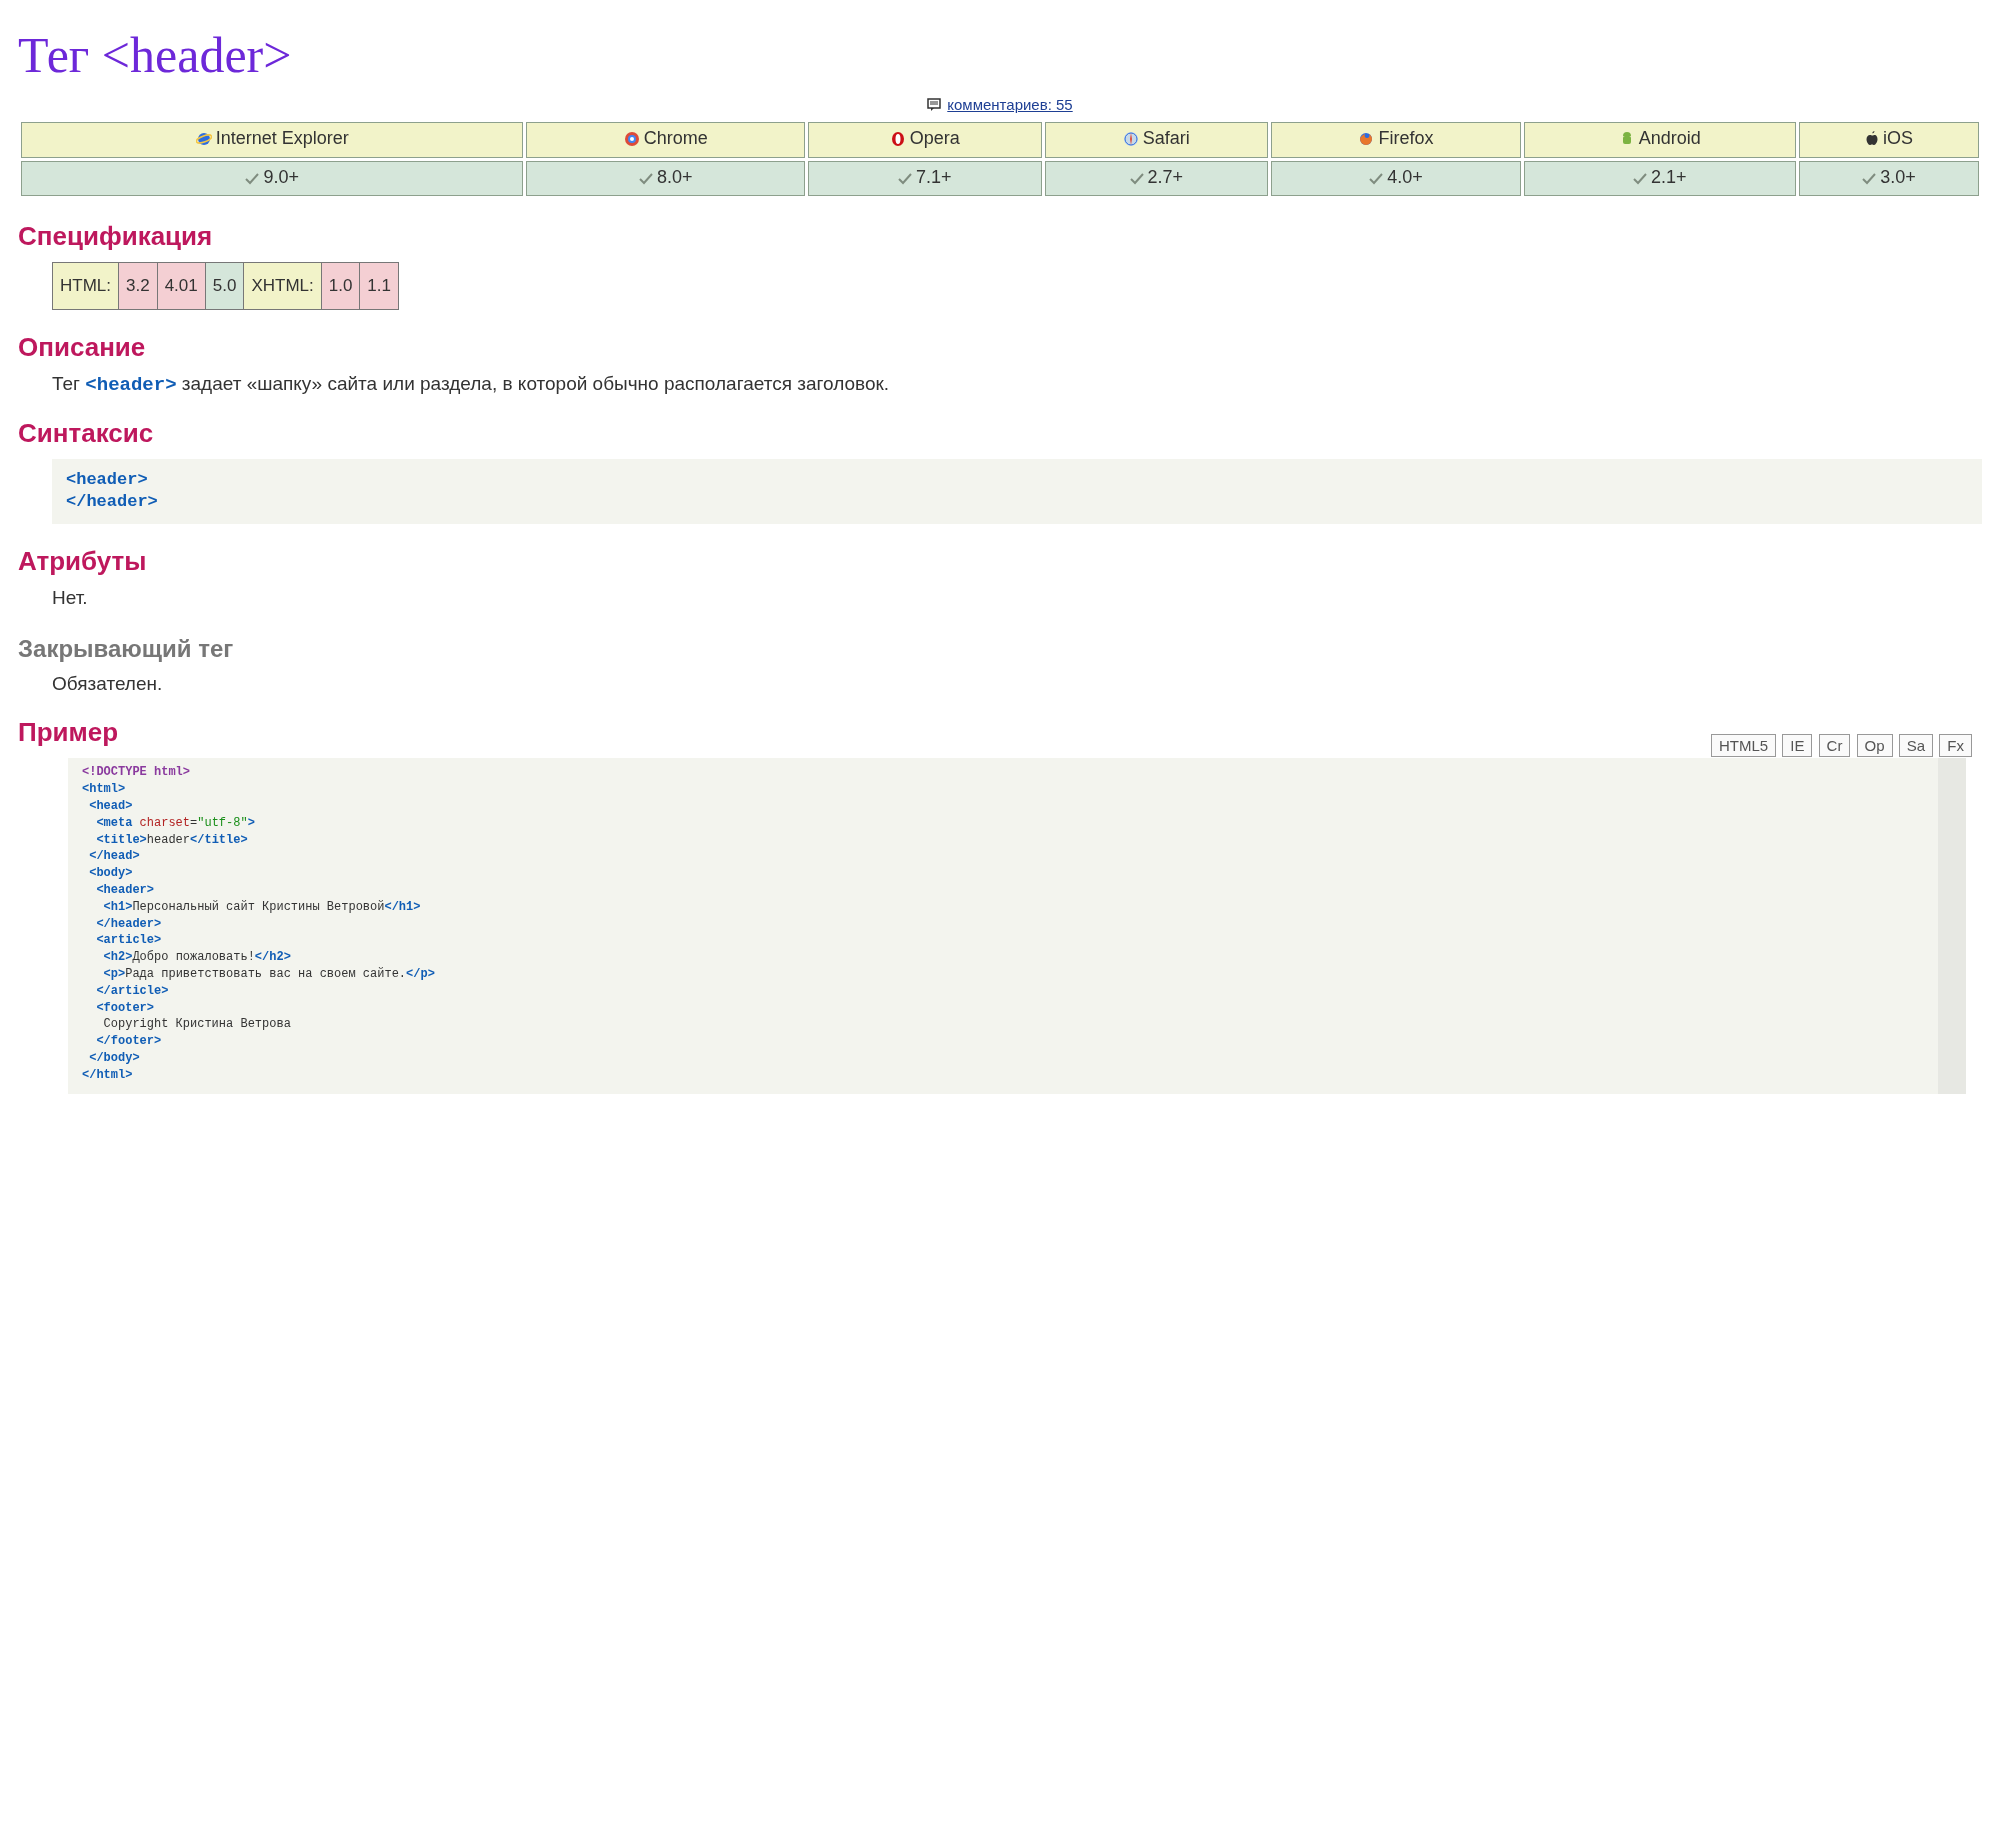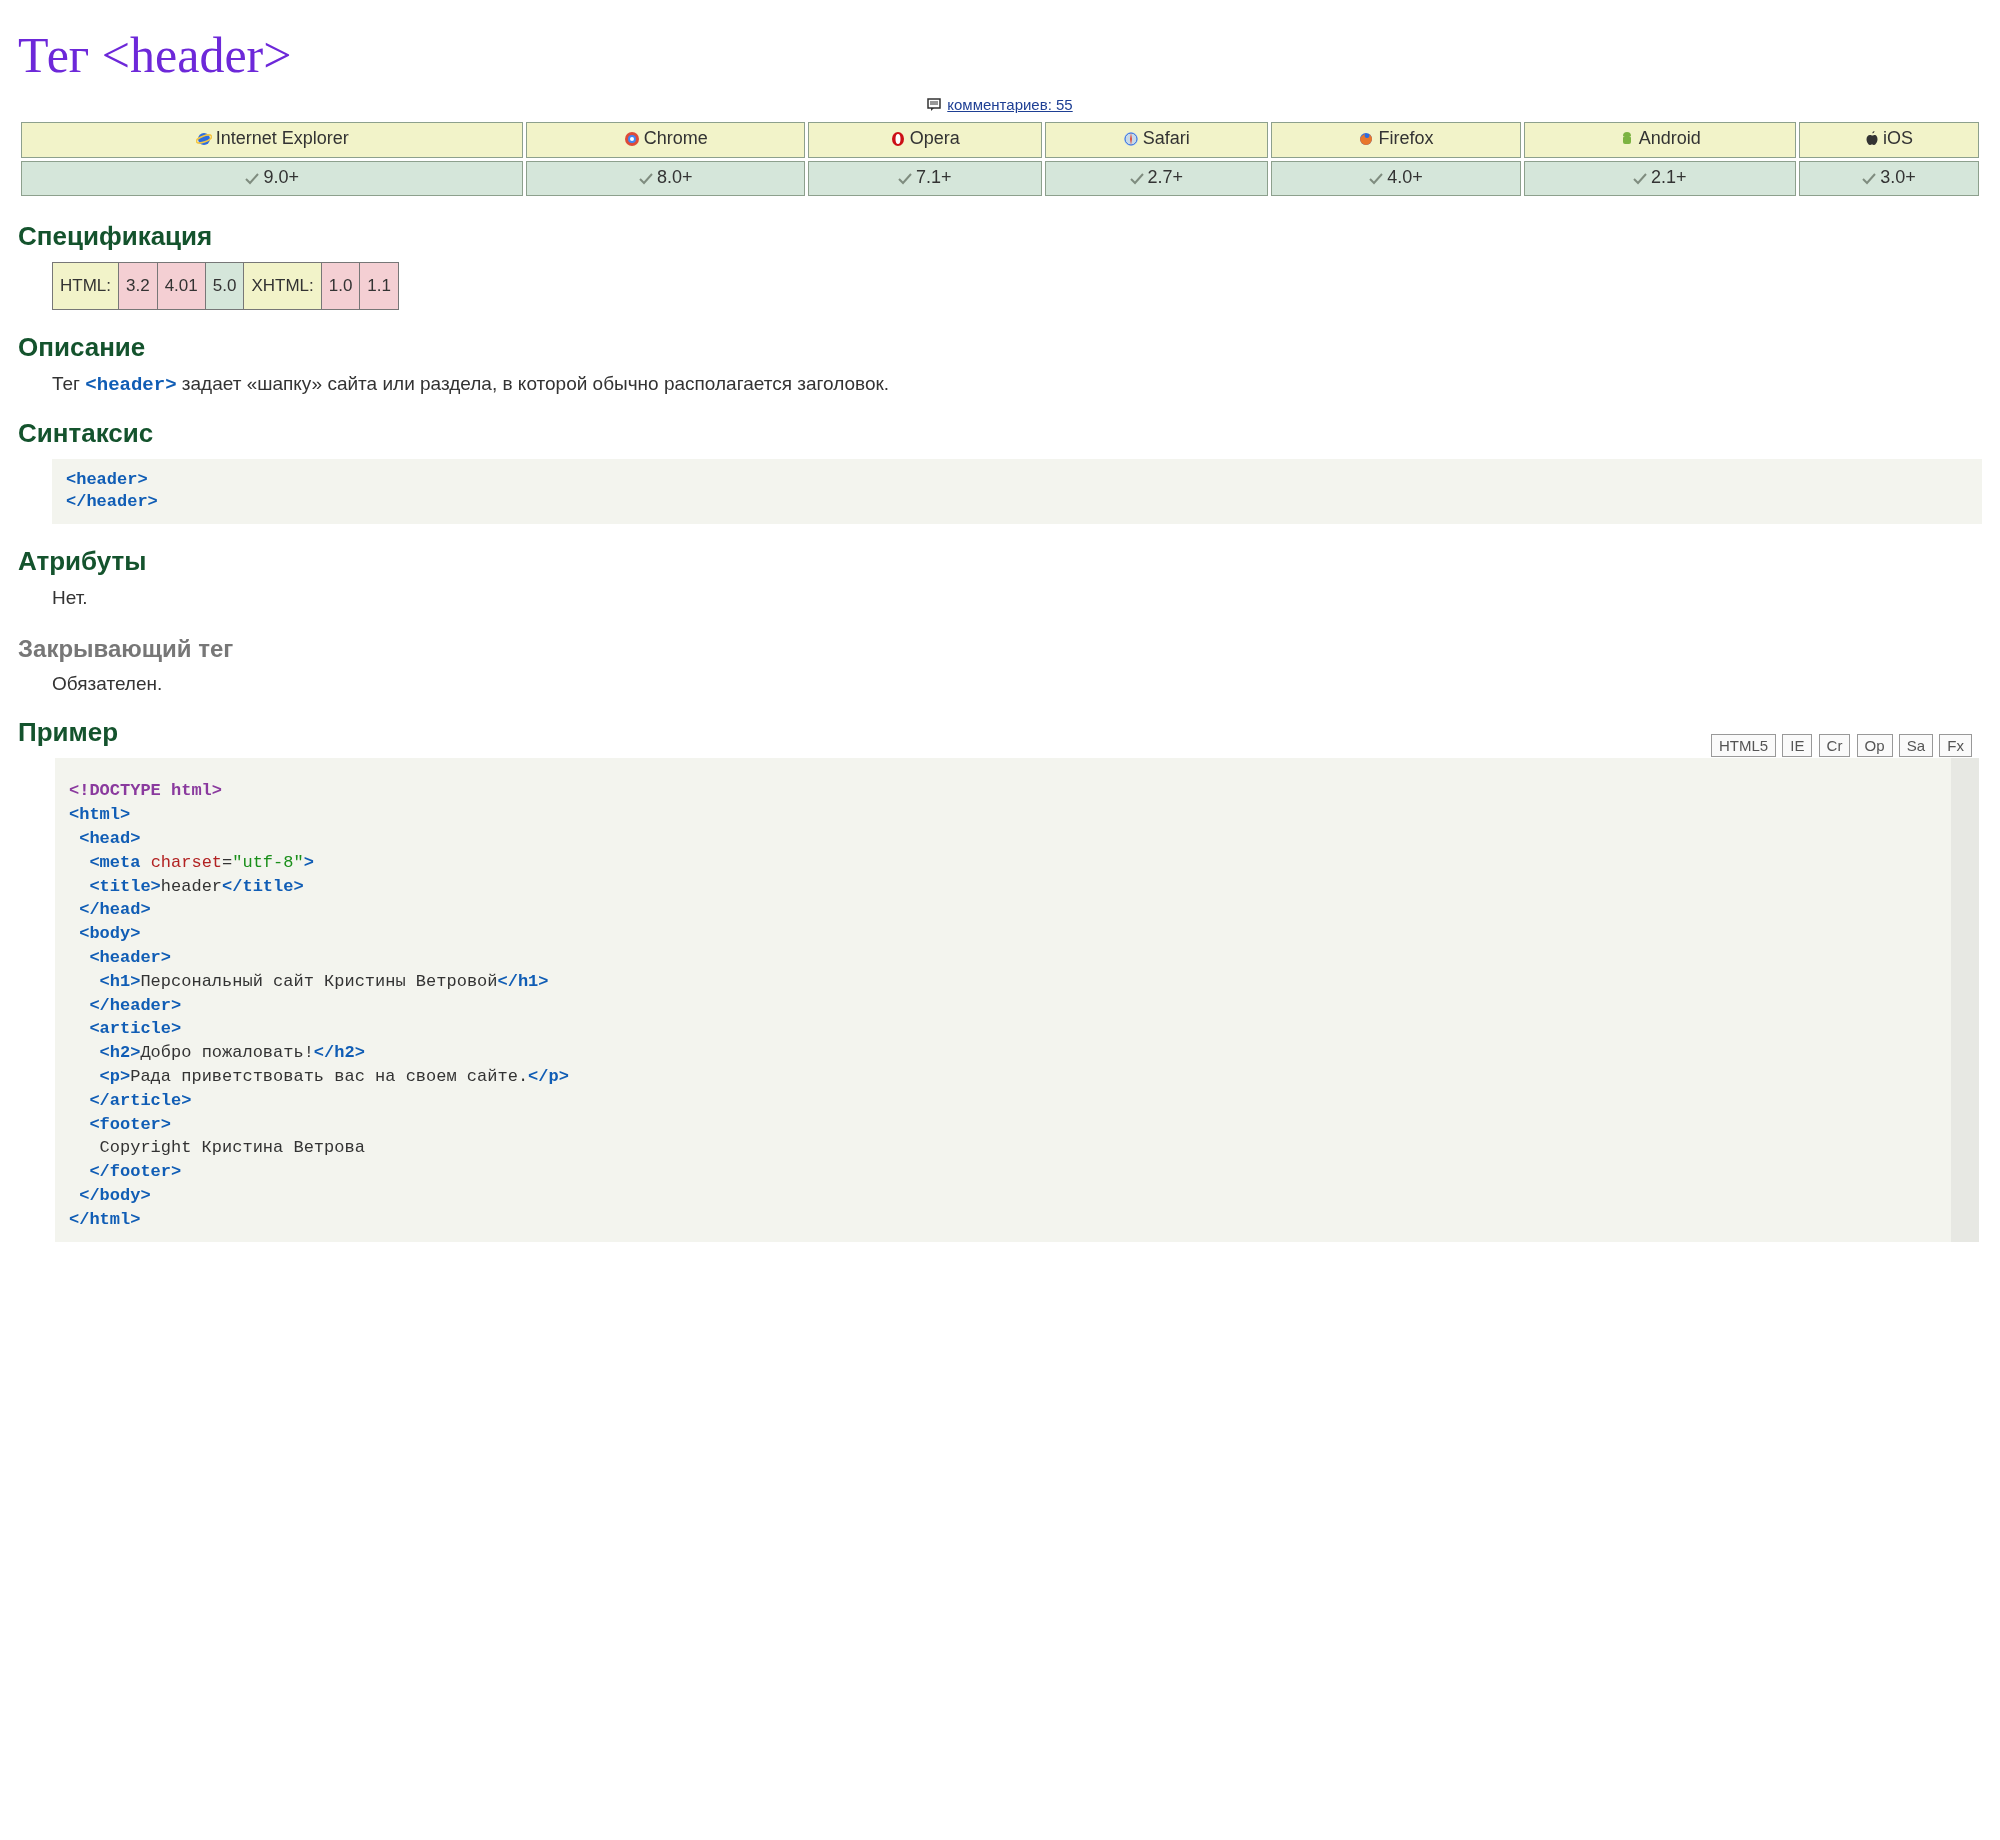--- a/index.html
+++ b/index.html
@@ -53,21 +53,21 @@
     display: inline-block;
     vertical-align: -3px;
     margin-right: 4px;
   }
   .check {
     display: inline-block;
     vertical-align: -2px;
     margin-right: 4px;
   }
   h2.section {
-    color: #14532d;
+    color: #be185d;
     font-size: 26px;
     margin: 22px 0 10px 0;
     font-weight: bold;
   }
   h3.section {
     color: #777;
     font-size: 24px;
     margin: 26px 0 10px 0;
     font-weight: bold;
   }
@@ -115,24 +115,24 @@
   .example-labels span {
     display: inline-block;
     border: 1px solid #999;
     padding: 2px 7px;
     margin-left: 2px;
     background: #fafafa;
     color: #555;
   }
   pre.example {
     background: #f3f4ee;
-    padding: 21px 14px 10px 14px;
-    margin: 6px 3px;
+    padding: 6px 14px 10px 14px;
+    margin: 6px 16px;
     font-family: "Courier New", monospace;
-    font-size: 17px;
+    font-size: 12px;
     line-height: 1.4;
     white-space: pre;
     overflow-x: auto;
     border-right: 28px solid #e7e8e3;
     position: relative;
   }
   pre.example .tag  { color: #105db5; font-weight: bold; }
   pre.example .doct { color: #8a3a9e; font-weight: bold; }
   pre.example .attr { color: #b22222; }
   pre.example .val  { color: #1a8f1a; }

